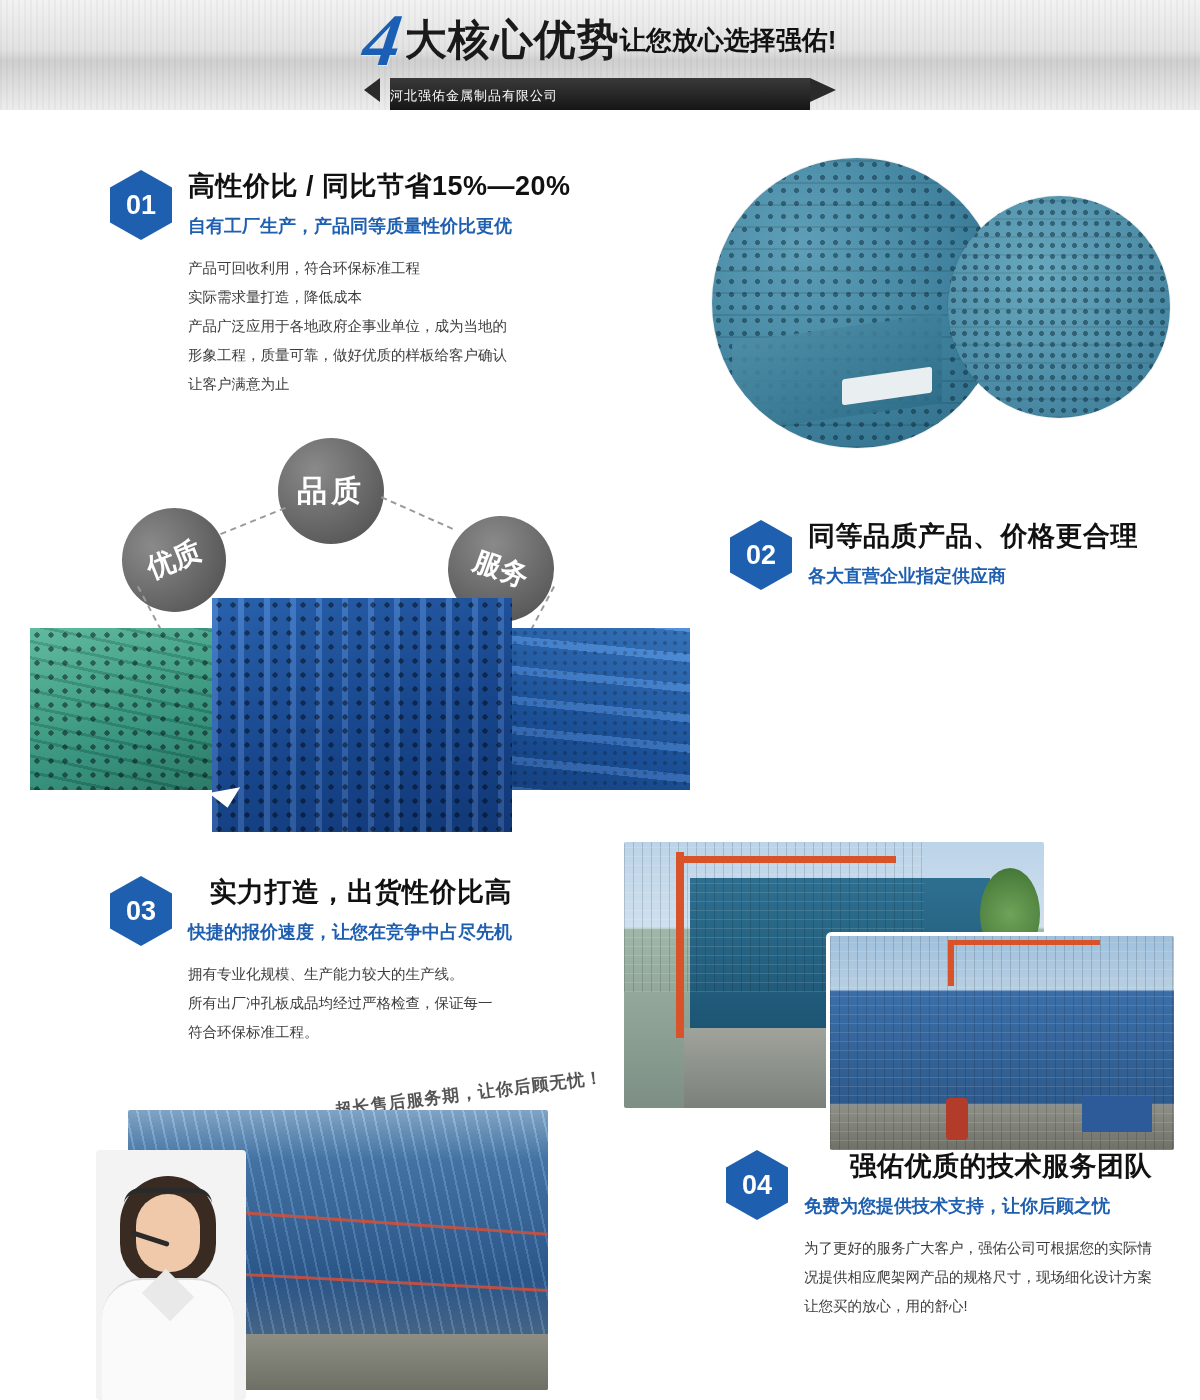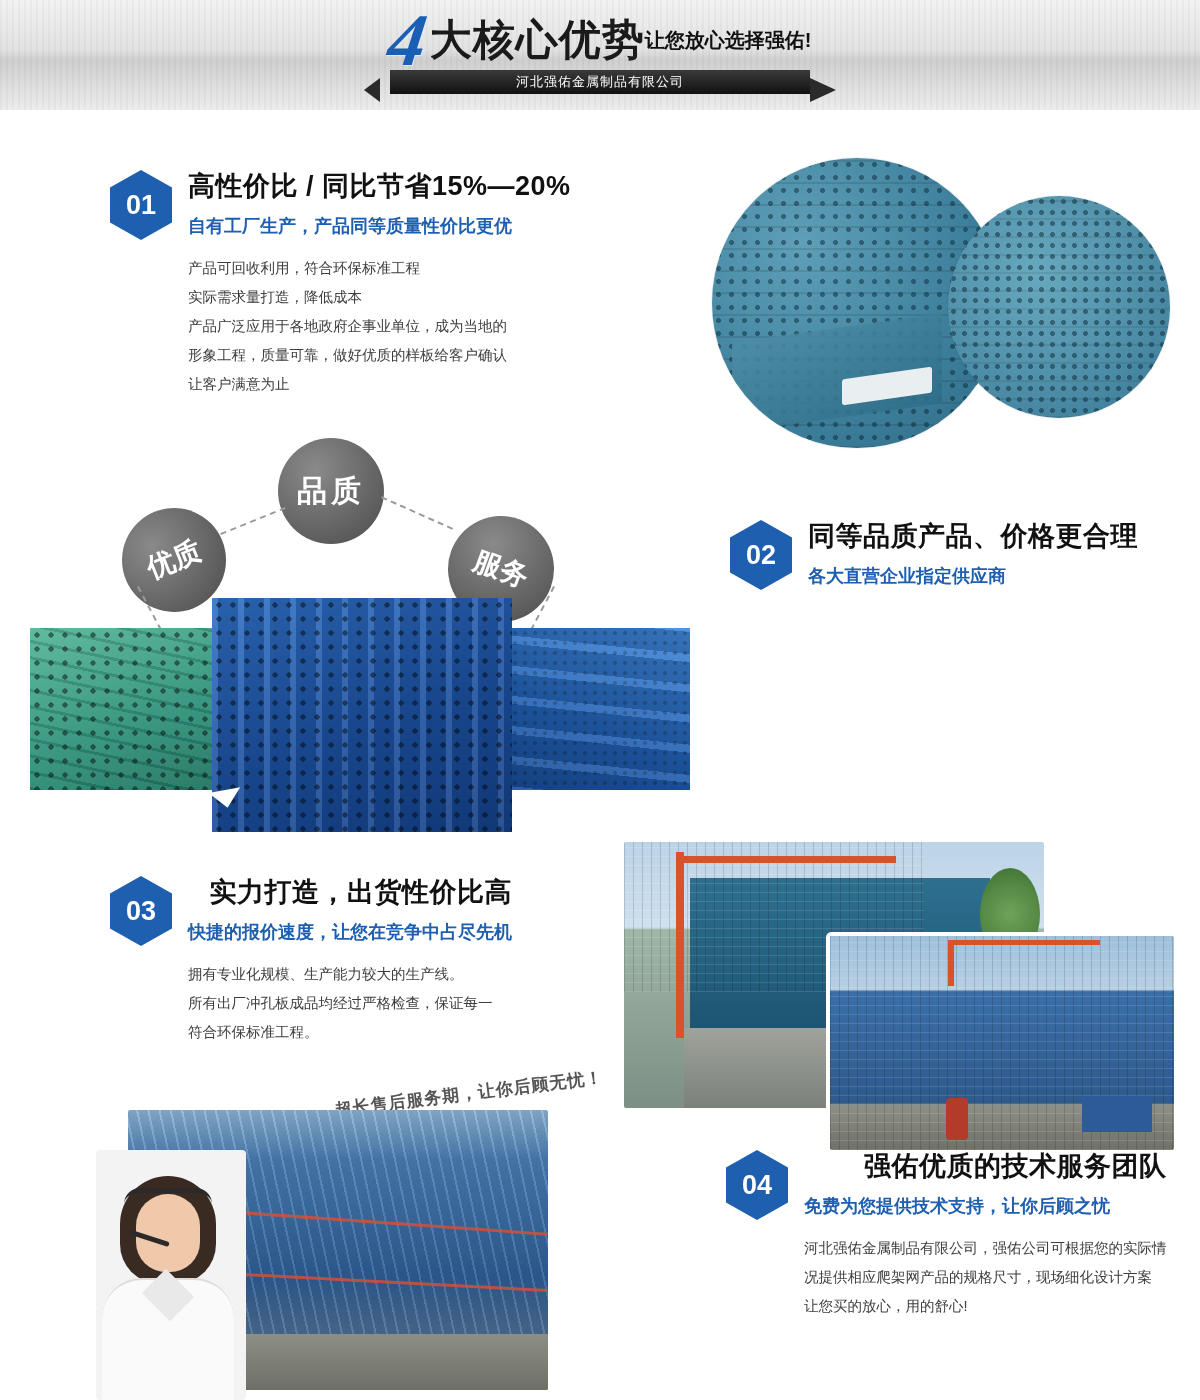--- a/index.html
+++ b/index.html
@@ -35,29 +35,29 @@
     transform: skewX(-8deg);
     text-shadow: 1px 1px 0 #dfe9f5;
     margin-right: 4px;
   }
   .head-main {
     font-size: 42px; font-weight: bold; color: #1a1a1a;
     letter-spacing: 1px;
     font-family: "Liberation Sans", sans-serif;
   }
   .head-sub {
-    font-size: 20px; font-weight: bold; color: #111;
+    font-size: 26px; font-weight: bold; color: #111;
     text-align: right;
   }
   .header-ribbon {
     position: absolute; left: 50%; transform: translateX(-50%);
-    top: 70px;
-    width: 420px; height: 24px;
+    top: 78px;
+    width: 420px; height: 36px;
     background: linear-gradient(to bottom, #3a3a3a, #111);
-    display: flex; align-items: center; justify-content: center;
+    display: flex; align-items: center; 
   }
   .header-ribbon span {
     color: #fff; font-size: 13px; letter-spacing: 1px;
   }
   .ribbon-tail-l, .ribbon-tail-r {
     position: absolute; top: 78px; width: 0; height: 0;
   }
   .ribbon-tail-l { left: 50%; margin-left: -236px; border-top: 12px solid transparent; border-bottom: 12px solid transparent; border-right: 16px solid #2a2a2a; }
   .ribbon-tail-r { left: 50%; margin-left: 210px; border-top: 12px solid transparent; border-bottom: 12px solid transparent; border-left: 26px solid #2a2a2a; }
 
@@ -365,20 +365,20 @@
   </div>
 
   <div class="feature" style="left:726px; top:1150px; width:460px;">
     <div class="hex">
       <span>04</span>
     </div>
     <div class="txt">
       <div class="f-title">强佑优质的技术服务团队</div>
       <div class="f-sub">免费为您提供技术支持，让你后顾之忧</div>
       <div class="f-body">
-        <div>河北强佑金属制品有限公司，强佑公司可根据您的实际情</div>
+        <div>为了更好的服务广大客户，强佑公司可根据您的实际情</div>
         <div>况提供相应爬架网产品的规格尺寸，现场细化设计方案</div>
         <div>让您买的放心，用的舒心!</div>
       </div>
     </div>
   </div>
 
 </div>
 
 </body></html>

